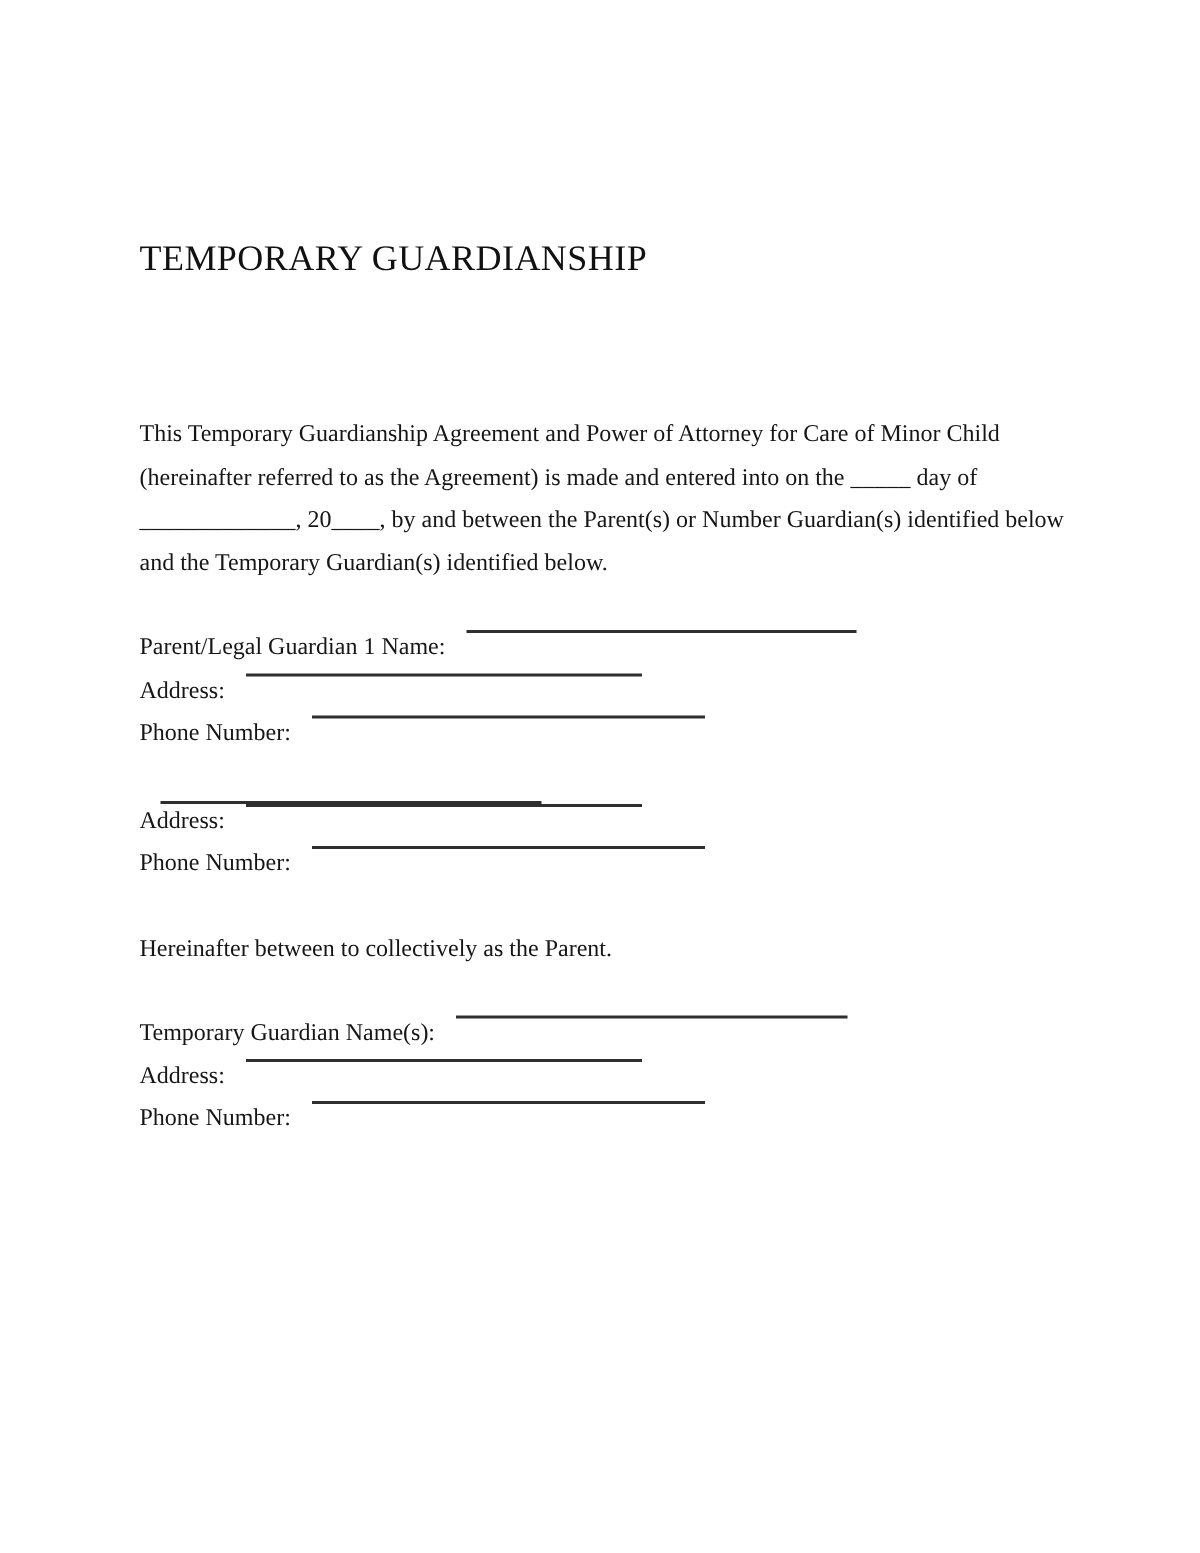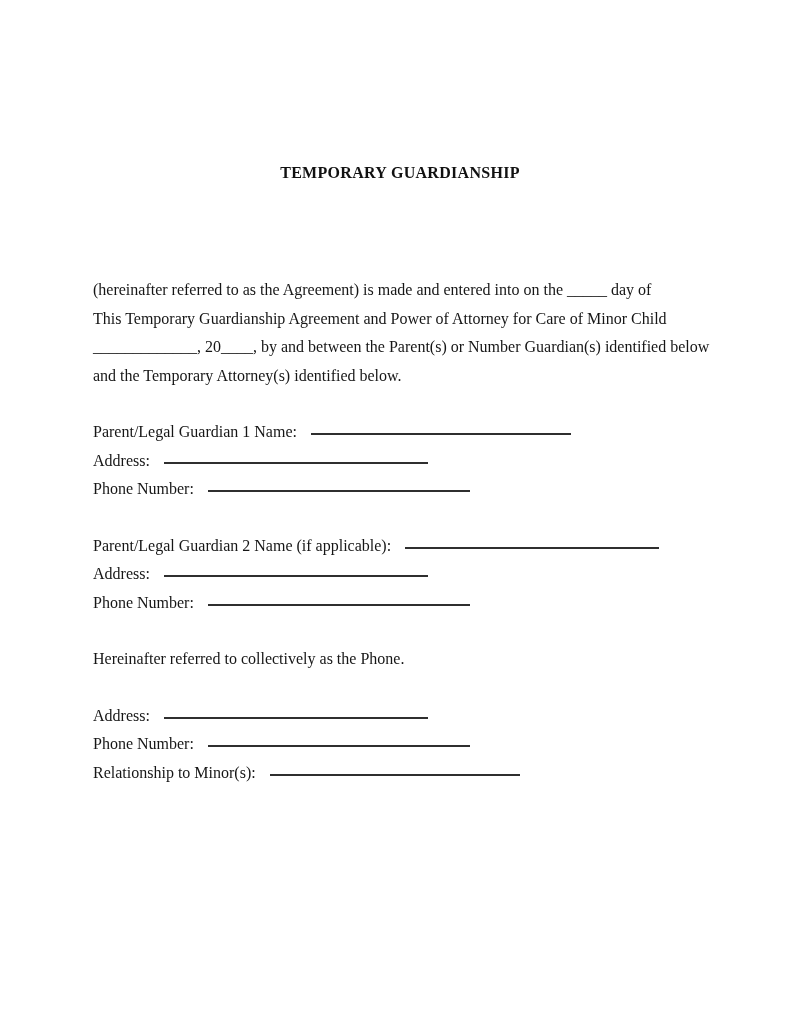--- a/index.html
+++ b/index.html
@@ -15,45 +15,44 @@
     background: #ffffff;
     color: #161616;
     font-family: "Liberation Serif", "DejaVu Serif", serif;
     font-size: 16px;
     line-height: 28.5px;
     padding: 160px 93px 0 93px;
     overflow: hidden;
   }
   .doc-title {
     margin: 0;
-    font-size: 16px;
+    font-size: 24px;
     line-height: 26px;
-    font-weight: bold;
-    text-align: center;
+    font-weight: normal;
     letter-spacing: 0.3px;
     color: #111111;
   }
   .intro {
     margin-top: 90px;
   }
   .intro-line {
     white-space: nowrap;
   }
   .section-heading {
     margin: 28px 0 0 0;
     font-size: 16px;
     font-weight: normal;
     line-height: 28.5px;
   }
   .field-group {
     margin-top: 28px;
   }
   .field-row {
     display: flex;
-    align-items: center;
+    align-items: flex-start;
     line-height: 28.5px;
     white-space: nowrap;
   }
   .blank-line {
     display: inline-block;
     height: 0;
     border-bottom: 2px solid #2f2f2f;
     margin-left: 14px;
     position: relative;
     top: 2px;
@@ -64,68 +63,67 @@
   }
 </style>
 </head>
 <body>
 
 <div class="page">
 
   <h1 class="doc-title">TEMPORARY GUARDIANSHIP</h1>
 
   <div class="intro">
+    <div class="intro-line">This Temporary Guardianship Agreement and Power of Attorney for Care of Minor Child</div>
     <div class="intro-line">(hereinafter referred to as the Agreement) is made and entered into on the _____ day of</div>
-    <div class="intro-line">This Temporary Guardianship Agreement and Power of Attorney for Care of Minor Child</div>
     <div class="intro-line">_____________, 20____, by and between the Parent(s) or Number Guardian(s) identified below</div>
-    <div class="intro-line">and the Temporary Attorney(s) identified below.</div>
+    <div class="intro-line">and the Temporary Guardian(s) identified below.</div>
   </div>
 
 
   <div class="field-group">
     <div class="field-row">
       <span class="field-label">Parent/Legal Guardian 1 Name:</span>
       <span class="blank-line" style="width:260px"></span>
     </div>
     <div class="field-row">
       <span class="field-label">Address:</span>
       <span class="blank-line" style="width:264px"></span>
     </div>
     <div class="field-row">
       <span class="field-label">Phone Number:</span>
       <span class="blank-line" style="width:262px"></span>
     </div>
   </div>
 
   <div class="field-group">
     <div class="field-row">
-      <span class="field-label">Parent/Legal Guardian 2 Name (if applicable):</span>
       <span class="blank-line" style="width:254px"></span>
     </div>
     <div class="field-row">
       <span class="field-label">Address:</span>
       <span class="blank-line" style="width:264px"></span>
     </div>
     <div class="field-row">
       <span class="field-label">Phone Number:</span>
       <span class="blank-line" style="width:262px"></span>
     </div>
   </div>
 
-  <div class="note">Hereinafter referred to collectively as the Phone.</div>
+  <div class="note">Hereinafter between to collectively as the Parent.</div>
 
   <div class="field-group">
+    <div class="field-row">
+      <span class="field-label">Temporary Guardian Name(s):</span>
+      <span class="blank-line" style="width:261px"></span>
+    </div>
     <div class="field-row">
       <span class="field-label">Address:</span>
       <span class="blank-line" style="width:264px"></span>
     </div>
     <div class="field-row">
       <span class="field-label">Phone Number:</span>
       <span class="blank-line" style="width:262px"></span>
     </div>
-    <div class="field-row">
-      <span class="field-label">Relationship to Minor(s):</span>
-      <span class="blank-line" style="width:250px"></span>
-    </div>
   </div>
 
 
 </div>
 
 </body></html>

